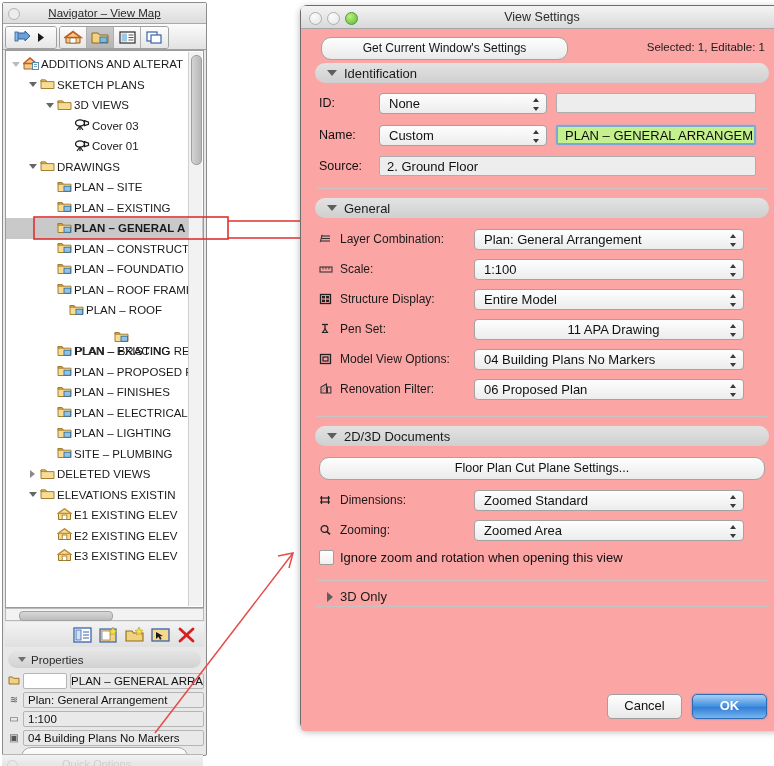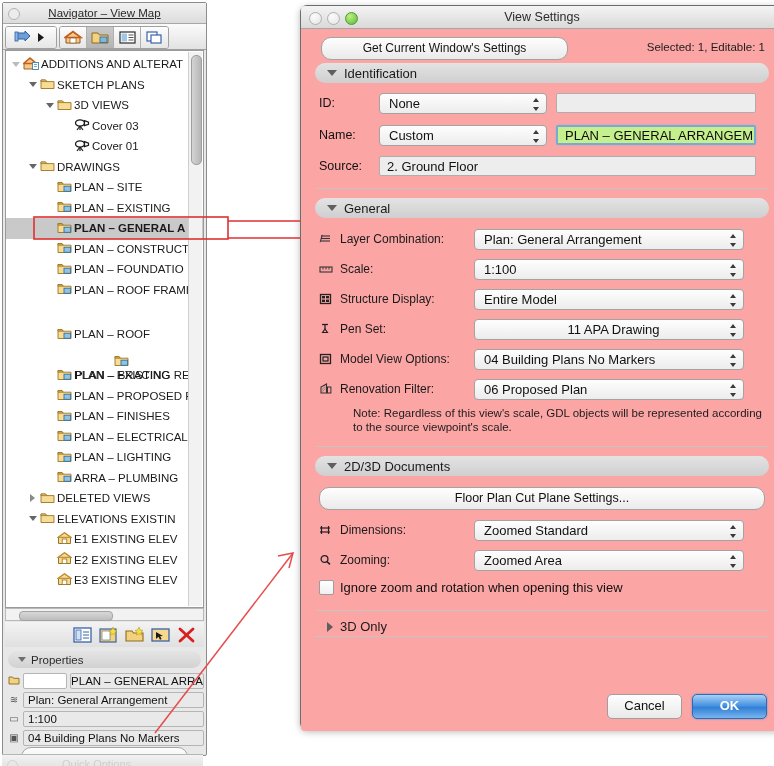--- a/index.html
+++ b/index.html
@@ -682,21 +682,21 @@
           </div>
           <div class="tree-row" style="padding-left: 40px;">
             <span class="twisty"></span>
             <span class="ic"><svg width="15" height="13" viewBox="0 0 15 13">
                 <path d="M1 2.5 L5 2.5 L6.2 4.2 L14 4.2 L14 11.5 L1 11.5 Z" fill="#f7dc95" stroke="#9a7524" stroke-width="0.9"></path>
                 <rect x="7" y="6.2" width="6.6" height="5.1" fill="#8cc3e8" stroke="#3d6e92" stroke-width="0.9"></rect>
                 <path d="M1 2.5 L5 2.5 L6.2 4.2 L1 4.2 Z" fill="#e8a84a" stroke="#9a7524" stroke-width="0.8"></path>
               </svg></span>
             <span>PLAN – ROOF FRAMI</span>
           </div>
-          <div class="tree-row" style="padding-left: 40px; margin-top: 24px;">
+          <div class="tree-row" style="padding-left: 52px;">
             <span class="twisty"></span>
             <span class="ic"><svg width="15" height="13" viewBox="0 0 15 13">
                 <path d="M1 2.5 L5 2.5 L6.2 4.2 L14 4.2 L14 11.5 L1 11.5 Z" fill="#f7dc95" stroke="#9a7524" stroke-width="0.9"></path>
                 <rect x="7" y="6.2" width="6.6" height="5.1" fill="#8cc3e8" stroke="#3d6e92" stroke-width="0.9"></rect>
                 <path d="M1 2.5 L5 2.5 L6.2 4.2 L1 4.2 Z" fill="#e8a84a" stroke="#9a7524" stroke-width="0.8"></path>
               </svg></span>
             <span>PLAN – ROOF</span>
           </div>
           <div class="tree-row" style="padding-left: 40px; flex-direction: column;">
             <span class="twisty"></span>
@@ -752,21 +752,21 @@
               </svg></span>
             <span>PLAN – LIGHTING</span>
           </div>
           <div class="tree-row" style="padding-left: 40px;">
             <span class="twisty"></span>
             <span class="ic"><svg width="15" height="13" viewBox="0 0 15 13">
                 <path d="M1 2.5 L5 2.5 L6.2 4.2 L14 4.2 L14 11.5 L1 11.5 Z" fill="#f7dc95" stroke="#9a7524" stroke-width="0.9"></path>
                 <rect x="7" y="6.2" width="6.6" height="5.1" fill="#8cc3e8" stroke="#3d6e92" stroke-width="0.9"></rect>
                 <path d="M1 2.5 L5 2.5 L6.2 4.2 L1 4.2 Z" fill="#e8a84a" stroke="#9a7524" stroke-width="0.8"></path>
               </svg></span>
-            <span>ARRA – PLUMBING</span>
+            <span>SITE – PLUMBING</span>
           </div>
           <div class="tree-row" style="padding-left: 23px;">
             <span class="twisty closed"></span>
             <span class="ic"><svg width="15" height="13" viewBox="0 0 15 13">
                 <path d="M1 3 L5.5 3 L6.8 4.6 L14 4.6 L14 11.5 L1 11.5 Z" fill="#f7dc95" stroke="#9a7524" stroke-width="0.9"></path>
                 <path d="M1 3 L5.5 3 L6.8 4.6 L1 4.6 Z" fill="#efcd74" stroke="#9a7524" stroke-width="0.8"></path>
               </svg></span>
             <span>DELETED VIEWS</span>
           </div>
           <div class="tree-row" style="padding-left: 23px;">
@@ -1018,21 +1018,20 @@
                   <line x1="3.2" y1="6.4" x2="6.4" y2="3.4" stroke="#777" stroke-width="0.8"></line>
                   <rect x="8.5" y="4" width="3.4" height="6" fill="none" stroke="#333" stroke-width="1"></rect>
                 </svg>
               </span>
               <span class="txt">Renovation Filter:</span>
             </span>
             <span class="popup" style="width: 270px;"><span>06 Proposed Plan</span><span class="arrows"></span></span>
           </div>
         </div>
 
-      <div class="note">Note: Regardless of this view's scale, GDL objects will be represented according to the source viewpoint's scale.</div>
 
       <div class="divider" style="margin-top:12px; margin-bottom:9px;"></div>
 
       <div class="sect-head">
         <span class="tw-open"></span>
         <span>2D/3D Documents</span>
       </div>
 
       <div class="btn-wide" style="margin-top:11px">Floor Plan Cut Plane Settings...</div>
 

